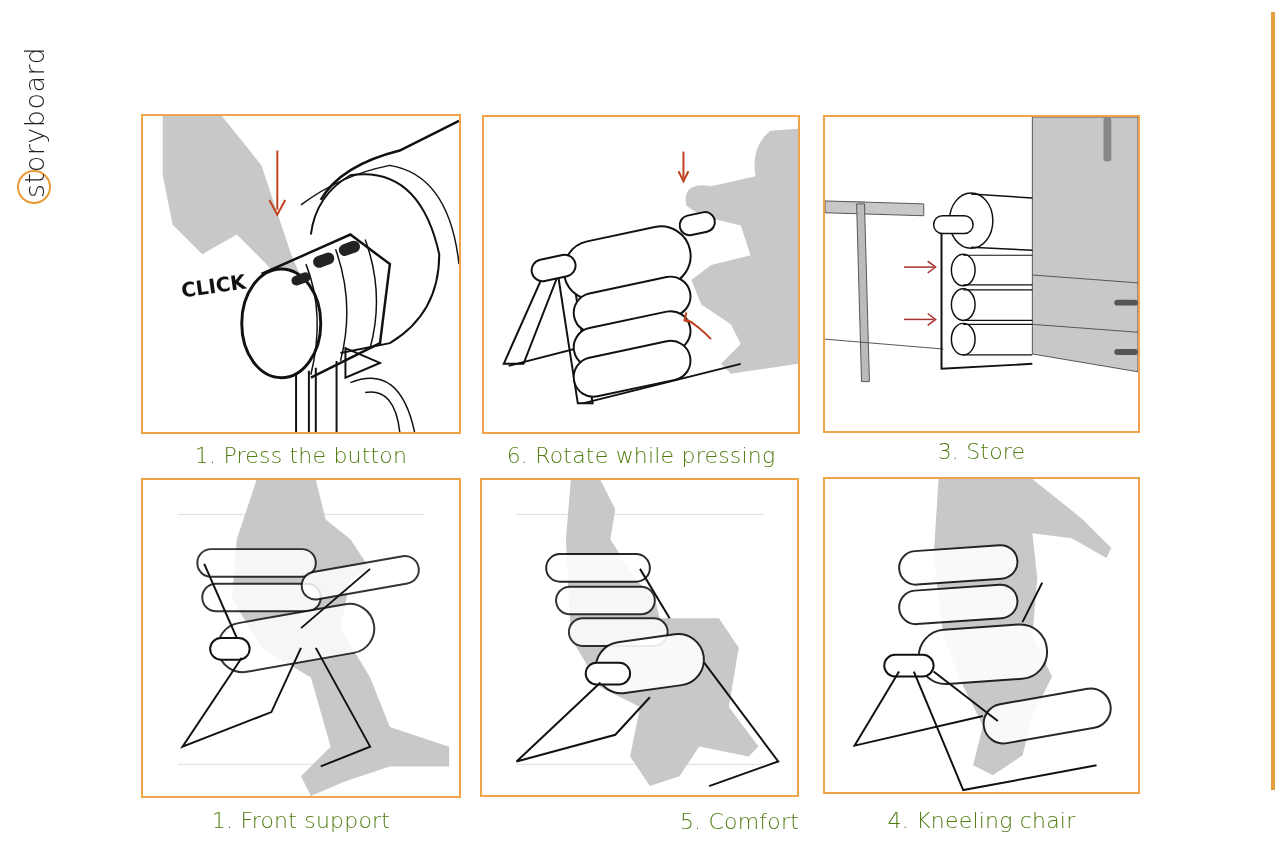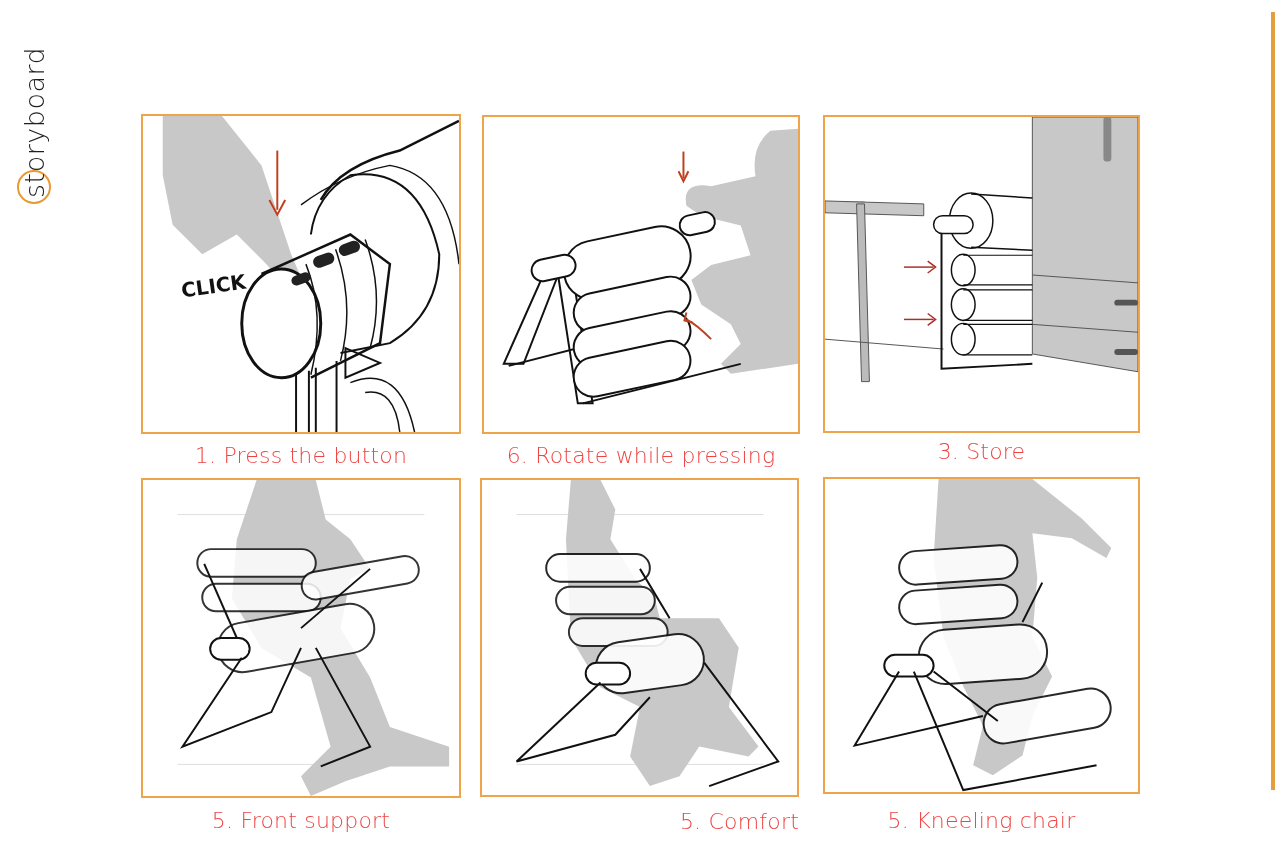--- a/index.html
+++ b/index.html
@@ -4,21 +4,21 @@
 <style>
   html, body { margin:0; padding:0; }
   body { width:1280px; height:850px; background:#ffffff; position:relative; overflow:hidden;
          font-family:"Liberation Sans", "DejaVu Sans", sans-serif; }
   .side-title { position:absolute; left:8px; top:12px; width:60px; height:190px; }
   .side-title .ring { position:absolute; left:9px; top:158px; width:34px; height:34px; border:2px solid #E89A34; border-radius:50%; box-sizing:border-box; }
   .side-title .word { position:absolute; left:-58px; top:86px; width:170px; height:30px; transform:rotate(-90deg);
      font-size:27px; color:#1f1f1f; letter-spacing:0.5px; line-height:30px; text-align:left; font-family:"DejaVu Sans", sans-serif; font-weight:300; }
   .right-bar { position:absolute; left:1271px; top:12px; width:4px; height:778px; background:#E59E3E; }
   .panel { position:absolute; border:2px solid #F0A44A; box-sizing:border-box; background:#fff; overflow:hidden; }
-  .caption { position:absolute; text-align:center; font-size:22px; color:#ef4444; font-family:"DejaVu Sans", sans-serif; font-weight:300; letter-spacing:0.2px; }
+  .caption { position:absolute; text-align:center; font-size:22px; color:#4d7c0f; font-family:"DejaVu Sans", sans-serif; font-weight:300; letter-spacing:0.2px; }
   .panel svg { position:absolute; left:0; top:0; width:100%; height:100%; }
   .ann { position:absolute; font-family:"DejaVu Sans", sans-serif; font-weight:bold; color:#111; }
 </style>
 </head>
 <body>
 
 <div class="side-title">
   <div class="ring"></div>
   <div class="word">storyboard</div>
 </div>
@@ -106,21 +106,21 @@
     <rect x="60" y="105" width="120" height="28" rx="14" fill="#fff" stroke="#111" stroke-width="2" opacity="0.85"></rect>
     <rect x="160" y="85" width="120" height="28" rx="14" fill="#fff" stroke="#111" stroke-width="2" opacity="0.85" transform="rotate(-10 220 99)"></rect>
     <rect x="75" y="135" width="160" height="50" rx="25" fill="#fff" stroke="#111" stroke-width="2" opacity="0.85" transform="rotate(-10 155 160)"></rect>
     <rect x="68" y="160" width="40" height="22" rx="11" fill="#fff" stroke="#111" stroke-width="2"></rect>
     <path d="M100 180 L40 270 L130 235 L160 170" fill="none" stroke="#111" stroke-width="2"></path>
     <path d="M160 150 L230 90" stroke="#111" stroke-width="2"></path>
     <path d="M175 170 L230 270 L180 290" fill="none" stroke="#111" stroke-width="2"></path>
     <path d="M62 85 L95 160" stroke="#111" stroke-width="2"></path>
   </svg>
 </div>
-<div class="caption" style="left:141px;top:808px;width:320px;">5. Front support</div>
+<div class="caption" style="left:141px;top:808px;width:320px;">1. Front support</div>
 
 <div class="panel" style="left:480px;top:478px;width:319px;height:319px;">
   <svg viewBox="0 0 319 319">
     <line x1="35" y1="35" x2="285" y2="35" stroke="#ddd" stroke-width="1"></line>
     <line x1="35" y1="288" x2="285" y2="288" stroke="#ddd" stroke-width="1"></line>
     <path d="M90 0 L120 0 L135 30 L130 60 L155 100 L175 120 L180 140 L240 140 L260 170 L250 230 L280 270 L270 280 L220 270 L200 300 L170 310 L150 280 L160 230 L120 210 L90 160 L85 60 Z" fill="#c8c8c8"></path>
     <rect x="65" y="75" width="105" height="28" rx="14" fill="#fff" stroke="#111" stroke-width="2" opacity="0.9"></rect>
     <rect x="75" y="108" width="100" height="28" rx="14" fill="#fff" stroke="#111" stroke-width="2" opacity="0.85"></rect>
     <rect x="88" y="140" width="100" height="28" rx="14" fill="#fff" stroke="#111" stroke-width="2" opacity="0.85"></rect>
     <rect x="115" y="160" width="110" height="52" rx="26" fill="#fff" stroke="#111" stroke-width="2" opacity="0.9" transform="rotate(-8 170 186)"></rect>
@@ -137,13 +137,13 @@
     <rect x="75" y="70" width="120" height="34" rx="17" fill="#fff" stroke="#111" stroke-width="2" opacity="0.9" transform="rotate(-4 135 87)"></rect>
     <rect x="75" y="110" width="120" height="34" rx="17" fill="#fff" stroke="#111" stroke-width="2" opacity="0.9" transform="rotate(-4 135 127)"></rect>
     <rect x="95" y="150" width="130" height="55" rx="27" fill="#fff" stroke="#111" stroke-width="2" opacity="0.9" transform="rotate(-4 160 178)"></rect>
     <rect x="60" y="178" width="50" height="22" rx="11" fill="#fff" stroke="#111" stroke-width="2"></rect>
     <rect x="160" y="220" width="130" height="40" rx="20" fill="#fff" stroke="#111" stroke-width="2" opacity="0.9" transform="rotate(-10 225 240)"></rect>
     <path d="M75 195 L30 270 L160 240" fill="none" stroke="#111" stroke-width="2"></path>
     <path d="M90 195 L140 315 L275 290" fill="none" stroke="#111" stroke-width="2"></path>
     <path d="M110 195 L175 245 M200 145 L220 105" fill="none" stroke="#111" stroke-width="2"></path>
   </svg>
 </div>
-<div class="caption" style="left:823px;top:808px;width:317px;">5. Kneeling chair</div>
+<div class="caption" style="left:823px;top:808px;width:317px;">4. Kneeling chair</div>
 
 </body></html>

